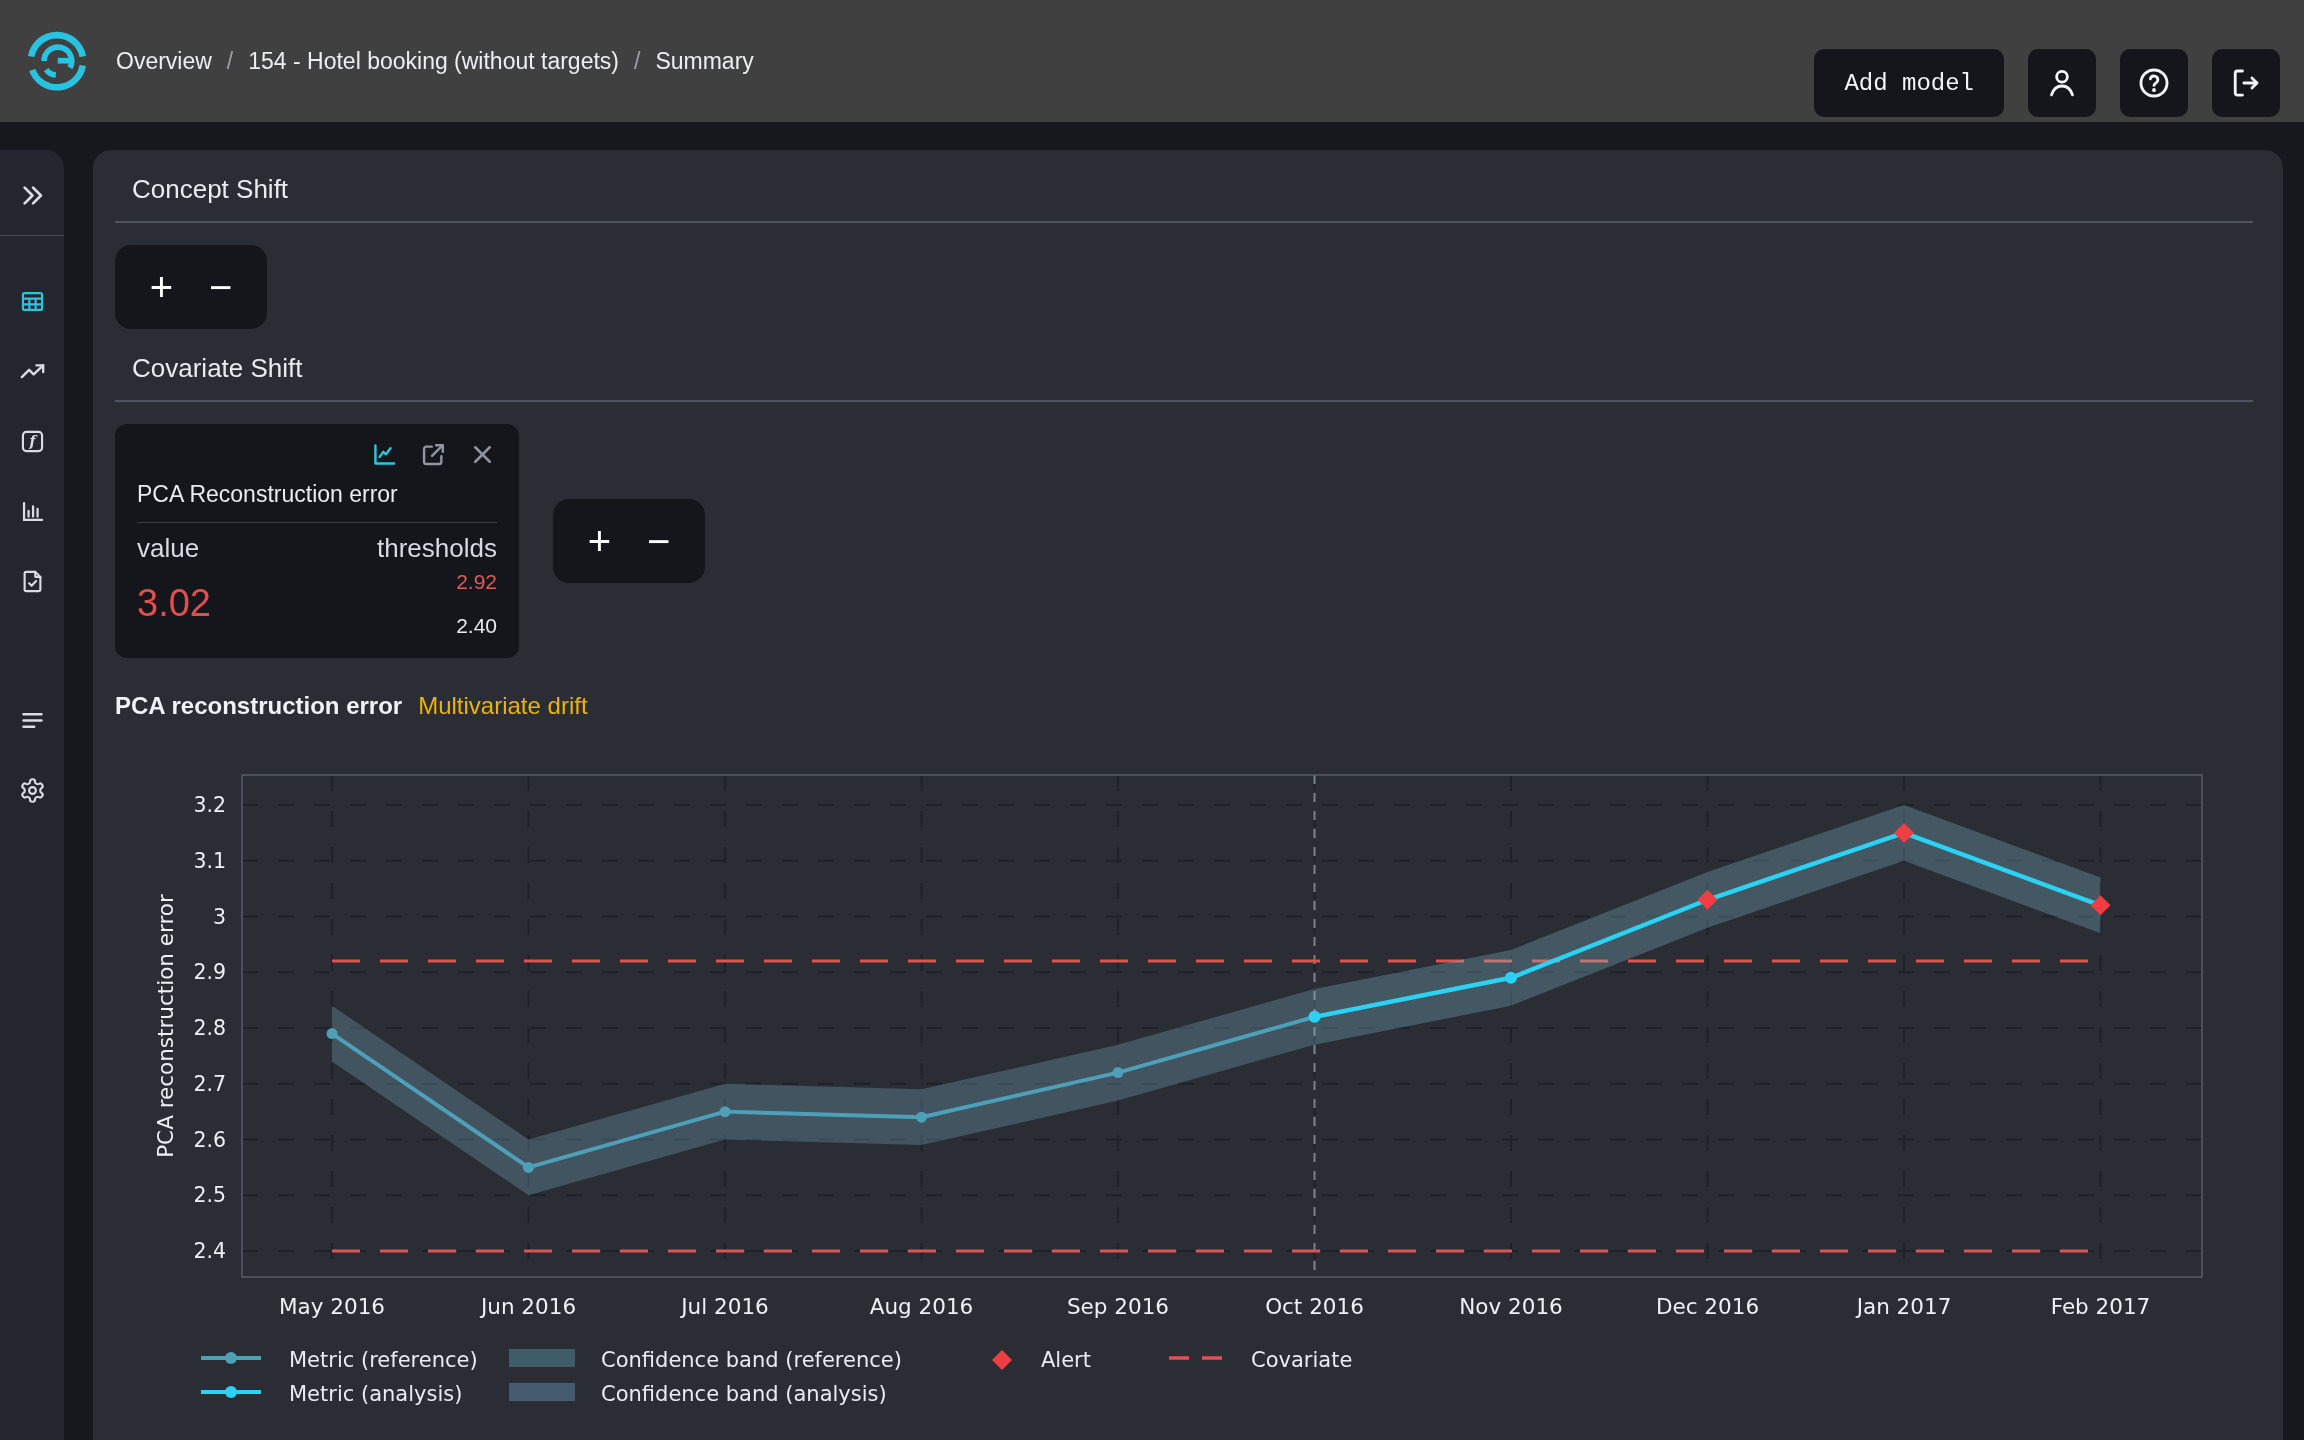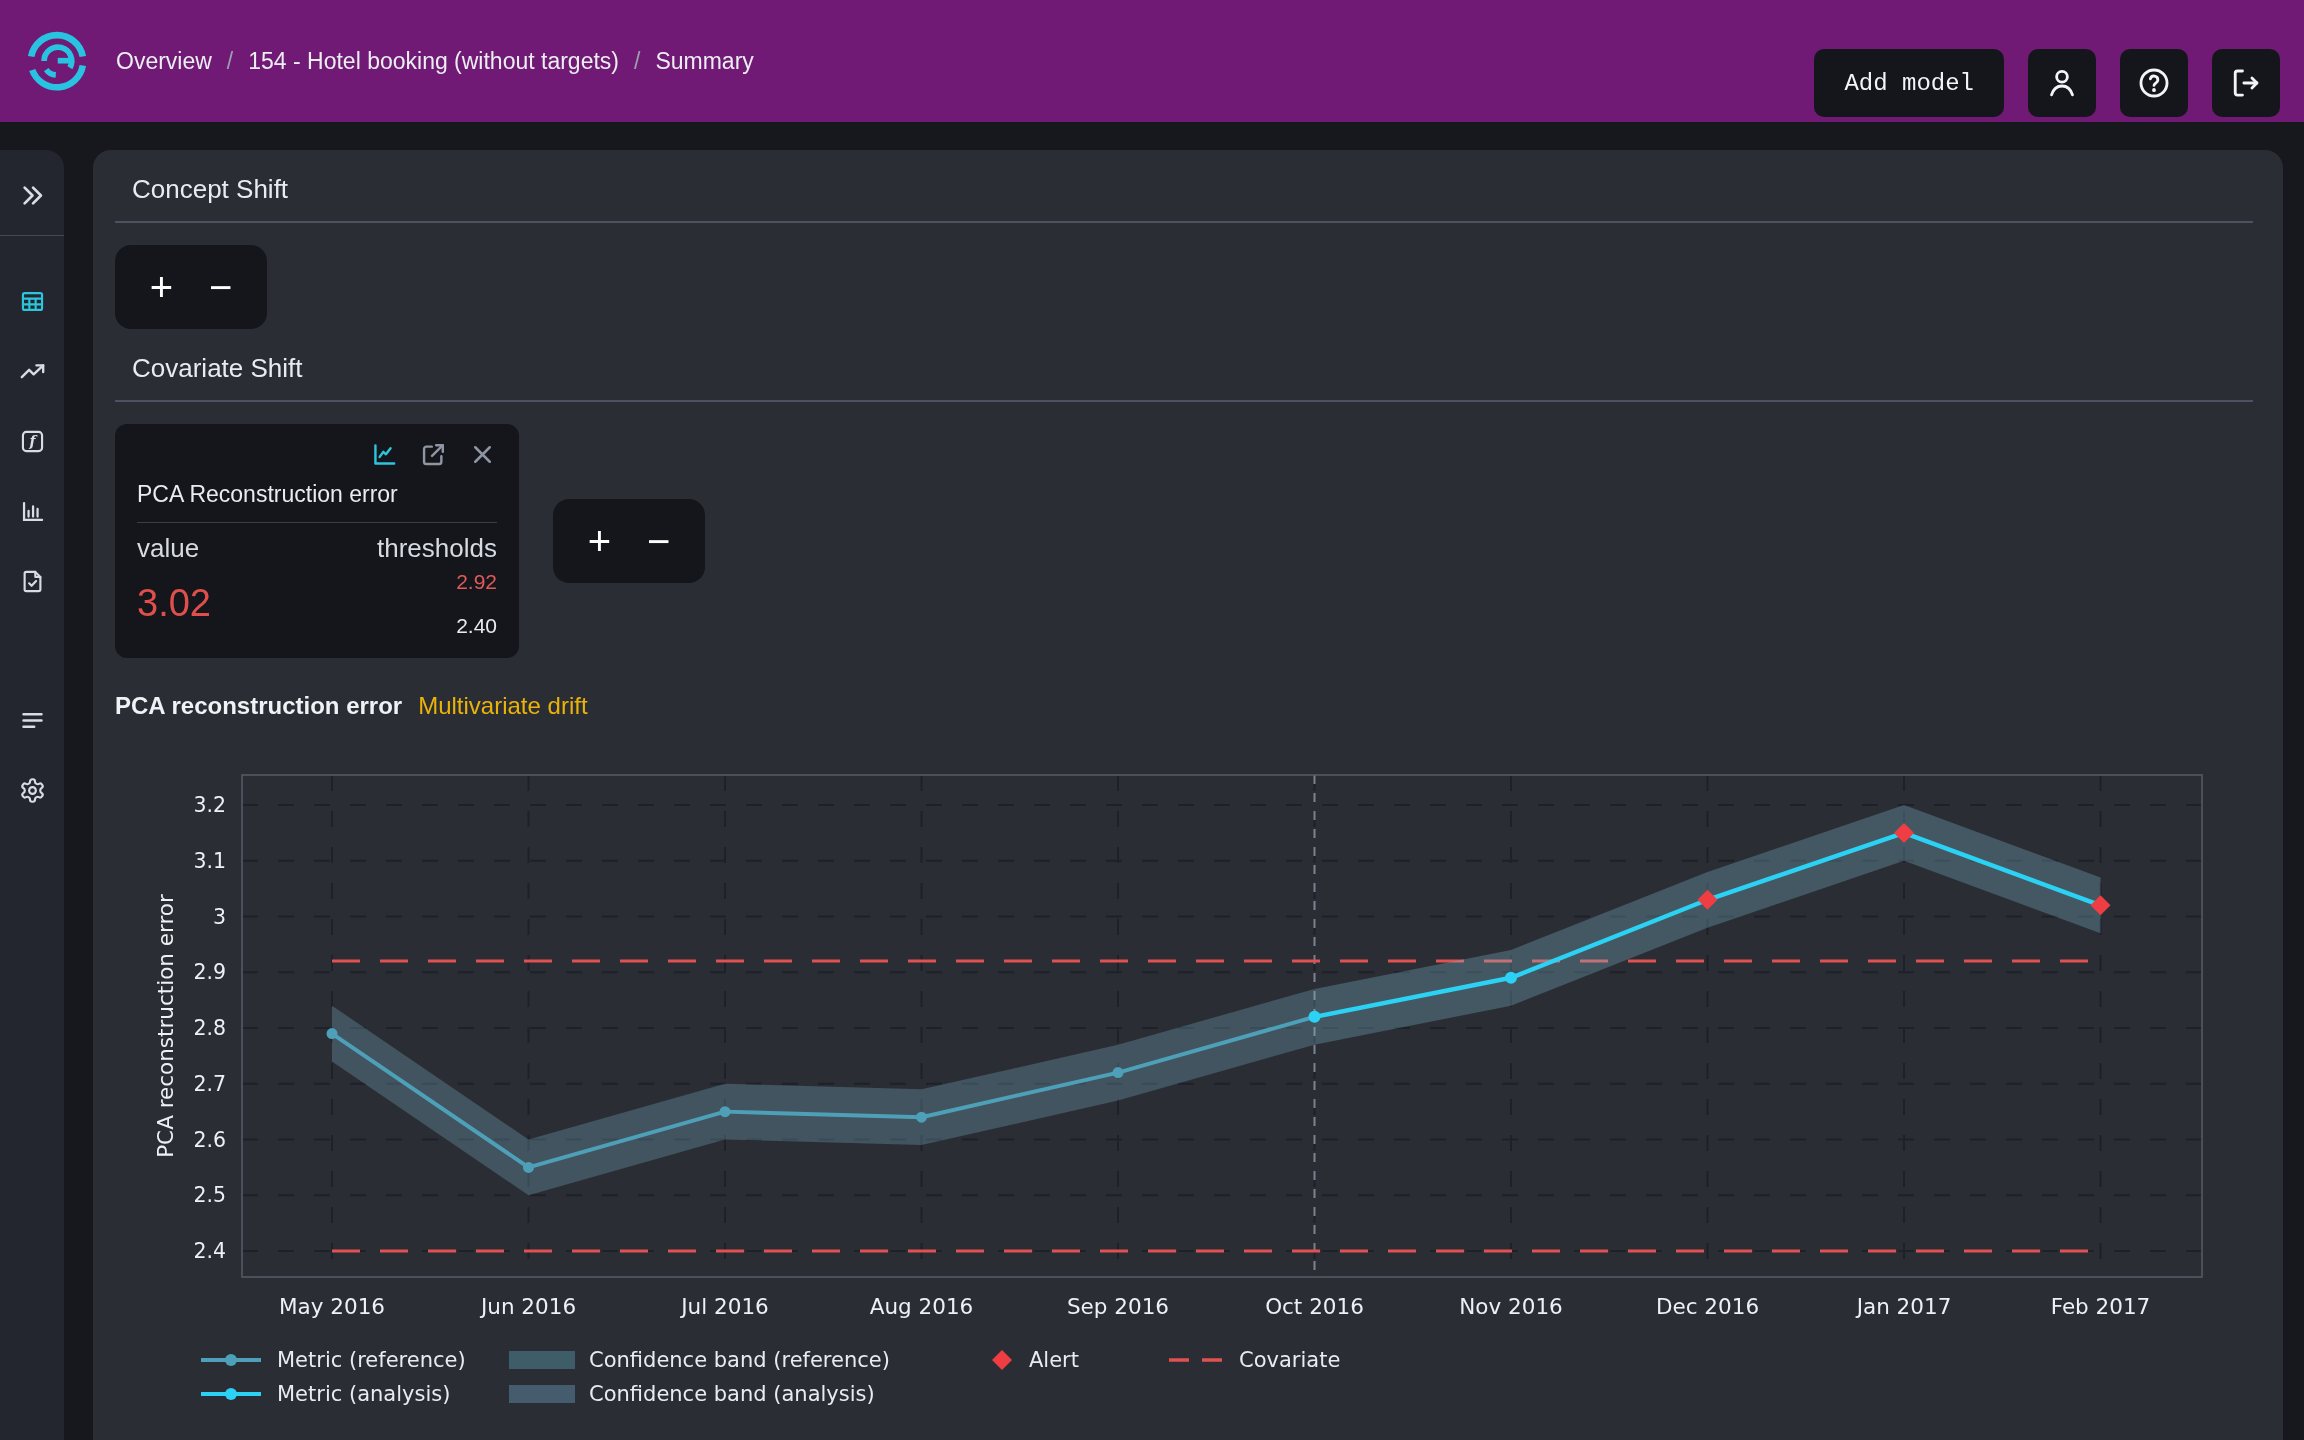--- a/index.html
+++ b/index.html
@@ -4,21 +4,21 @@
 <style>
   html,body{margin:0;padding:0}
   body{
     width:2304px;height:1440px;position:relative;overflow:hidden;
     background:#17181e;font-family:"Liberation Sans",sans-serif;
     -webkit-font-smoothing:antialiased;
   }
   
   .navbar{
     position:absolute;left:0;top:0;width:2304px;height:122px;
-    background:#701a75;display:flex;align-items:center;
+    background:#404040;display:flex;align-items:center;
     padding:0 24px;box-sizing:border-box;gap:26px;
   }
   .logo{width:66px;height:66px;flex:none}
   .breadcrumb{display:flex;align-items:center;gap:15px;font-size:23px;color:#eceef2;white-space:nowrap}
   .crumb{cursor:pointer}
   .crumb-sep{color:#9aa0ab}
   .nav-spacer{flex:1}
   .btn-dark{
     background:#15161c;border:none;border-radius:10px;color:#f3f4f7;
     font-size:24px;font-family:Liberation Mono, monospace;height:68px;padding:0 30px;cursor:pointer;margin-top:44px;
@@ -76,21 +76,21 @@
   .chart-header{display:flex;align-items:baseline;gap:16px;margin-top:34px;font-size:24px}
   .chart-title-bold{font-weight:700;color:#f0f2f5}
   .chart-subtitle{font-weight:400;color:#eab308}
   .chart-wrap{margin-top:12px}
   #chart-svg{display:block}
   .legend{
     margin-top:16px;margin-left:84px;display:flex;flex-direction:column;gap:10px;
     font-size:21px;color:#e8ebf0;font-family:"DejaVu Sans",sans-serif;
   }
   .legend-row{display:grid;grid-template-columns:310px 480px 180px auto;align-items:center}
-  .legend-item{display:flex;align-items:center;gap:14px;cursor:pointer}
+  .legend-item{display:flex;align-items:flex-start;gap:26px;cursor:pointer}
   .legend-item svg{display:block}
 </style>
 </head>
 <body>
 
 <header class="navbar">
   <svg class="logo" viewBox="0 0 44 44" fill="none" stroke="#29c3e2">
     <path d="M4.8 19 A17.5 17.5 0 0 1 39.2 19" stroke-width="4.4"></path>
     <path d="M5.5 28 A17.5 17.5 0 0 0 39.2 25" stroke-width="4.4"></path>
     <path d="M30.6 26.5 A9.2 9.2 0 1 0 13.4 22" stroke-width="3.8"></path>

